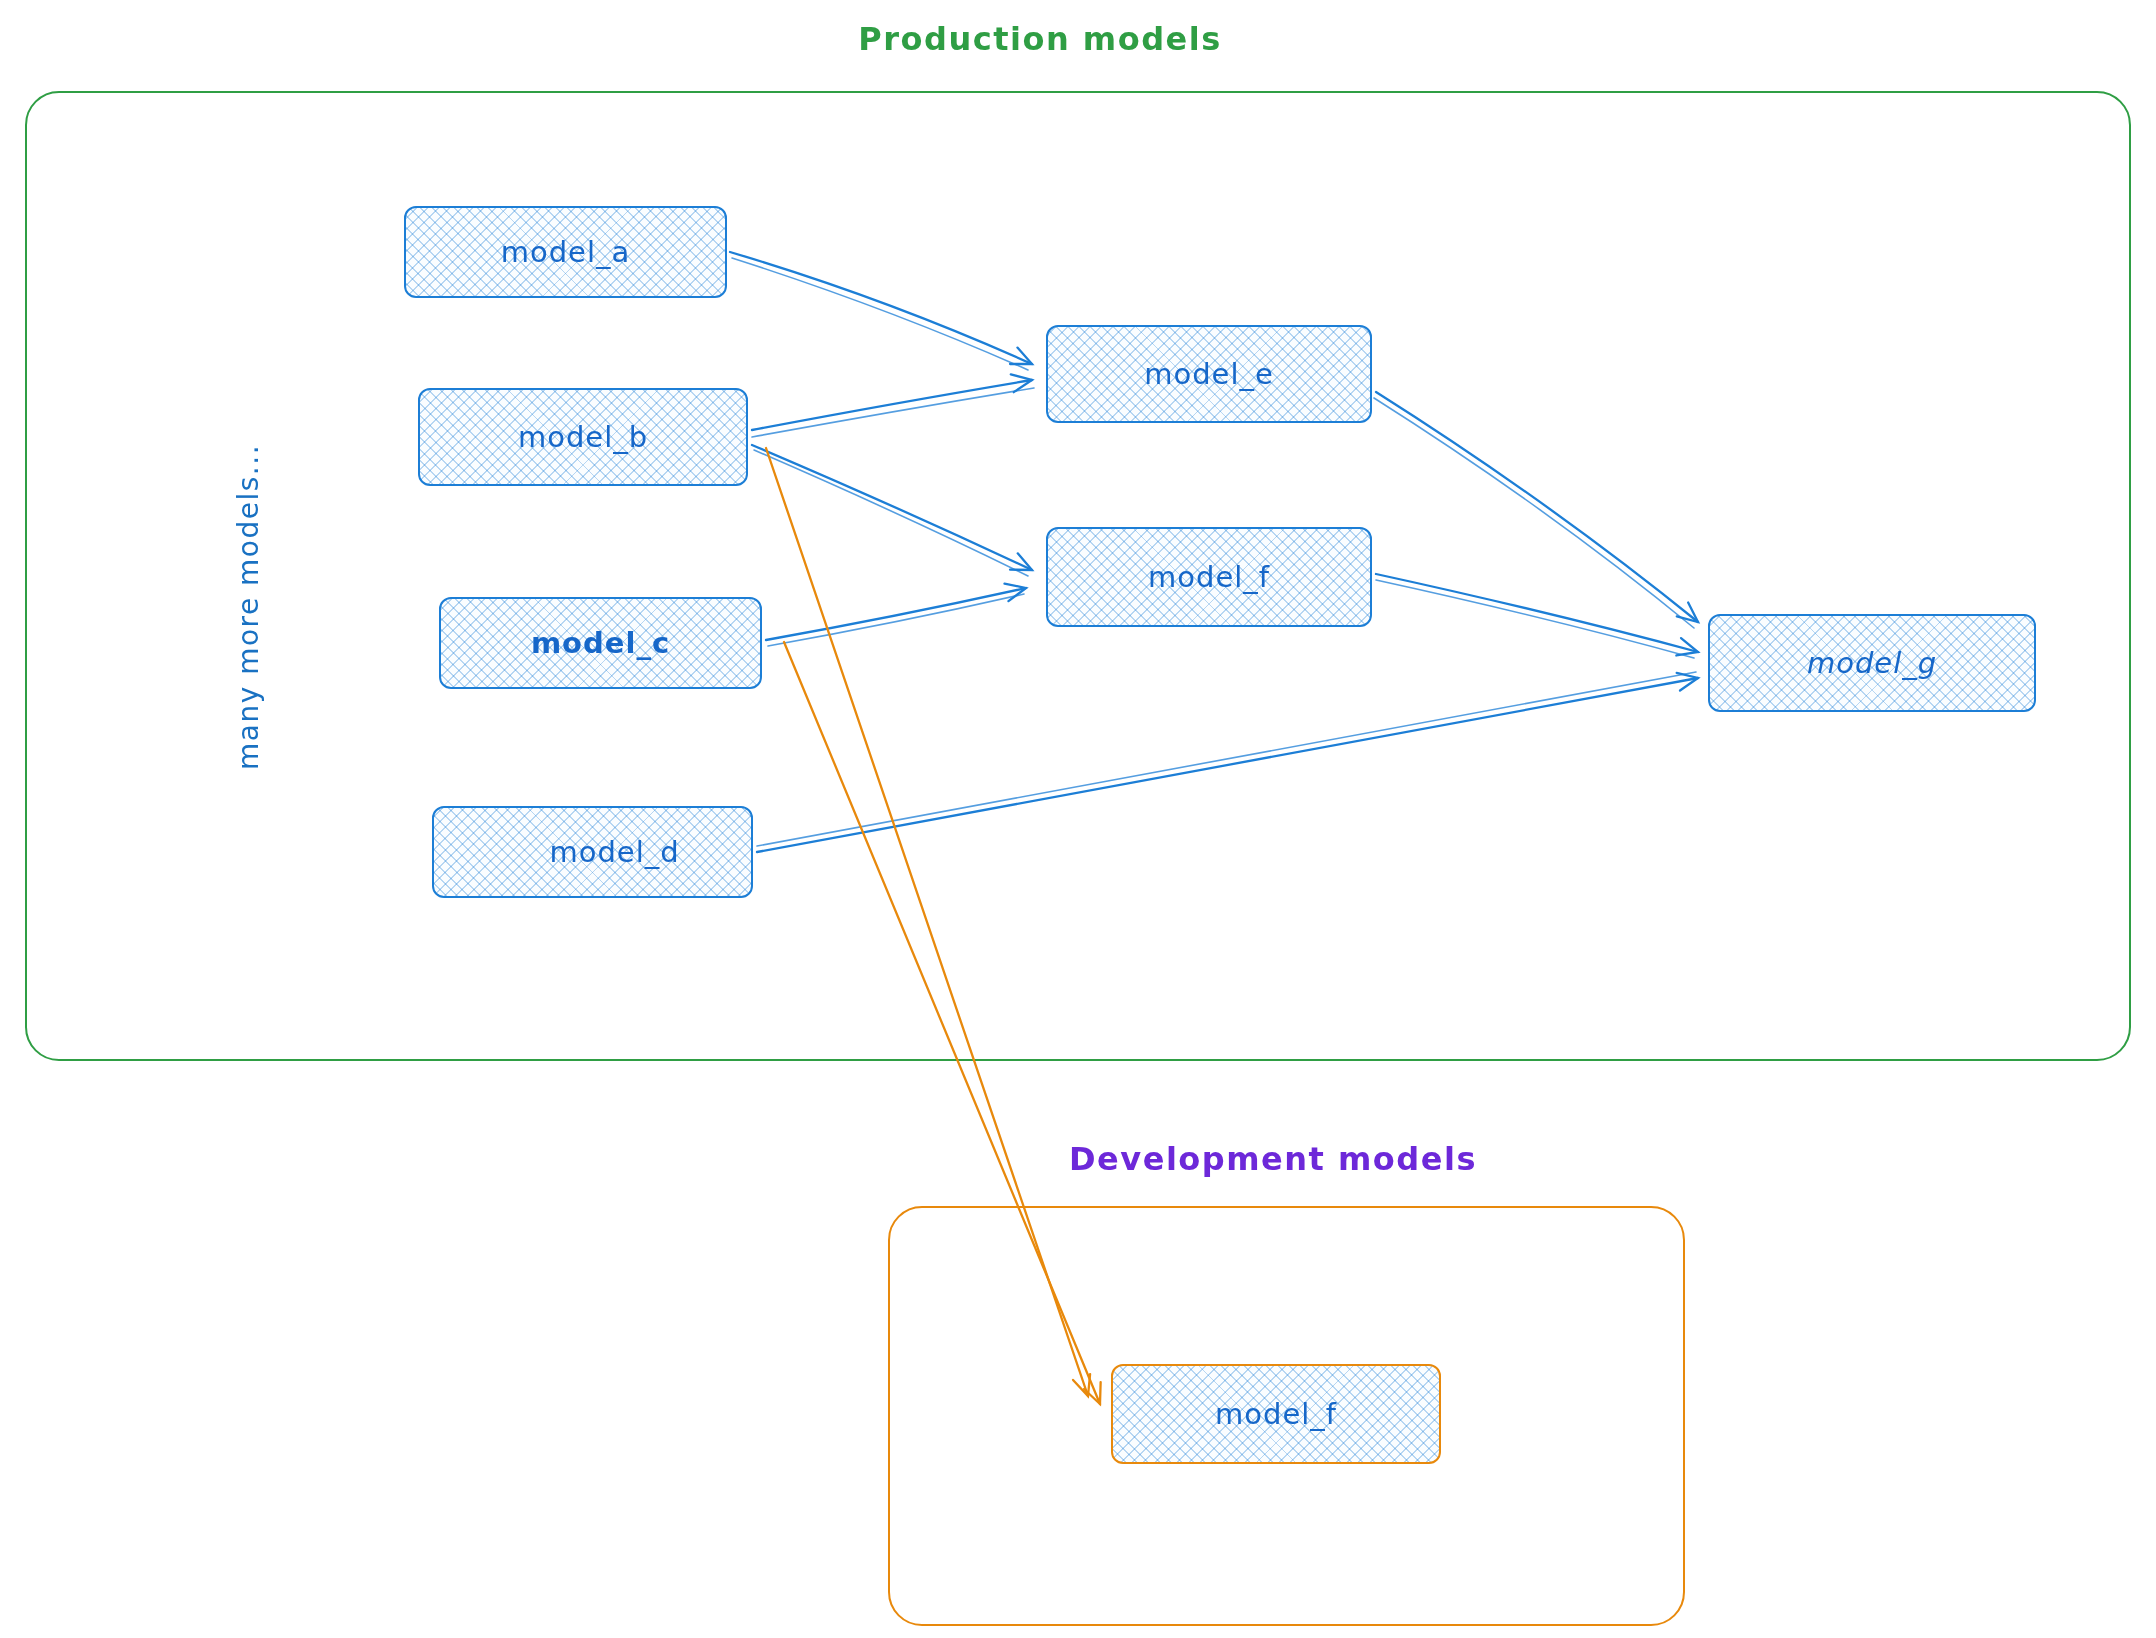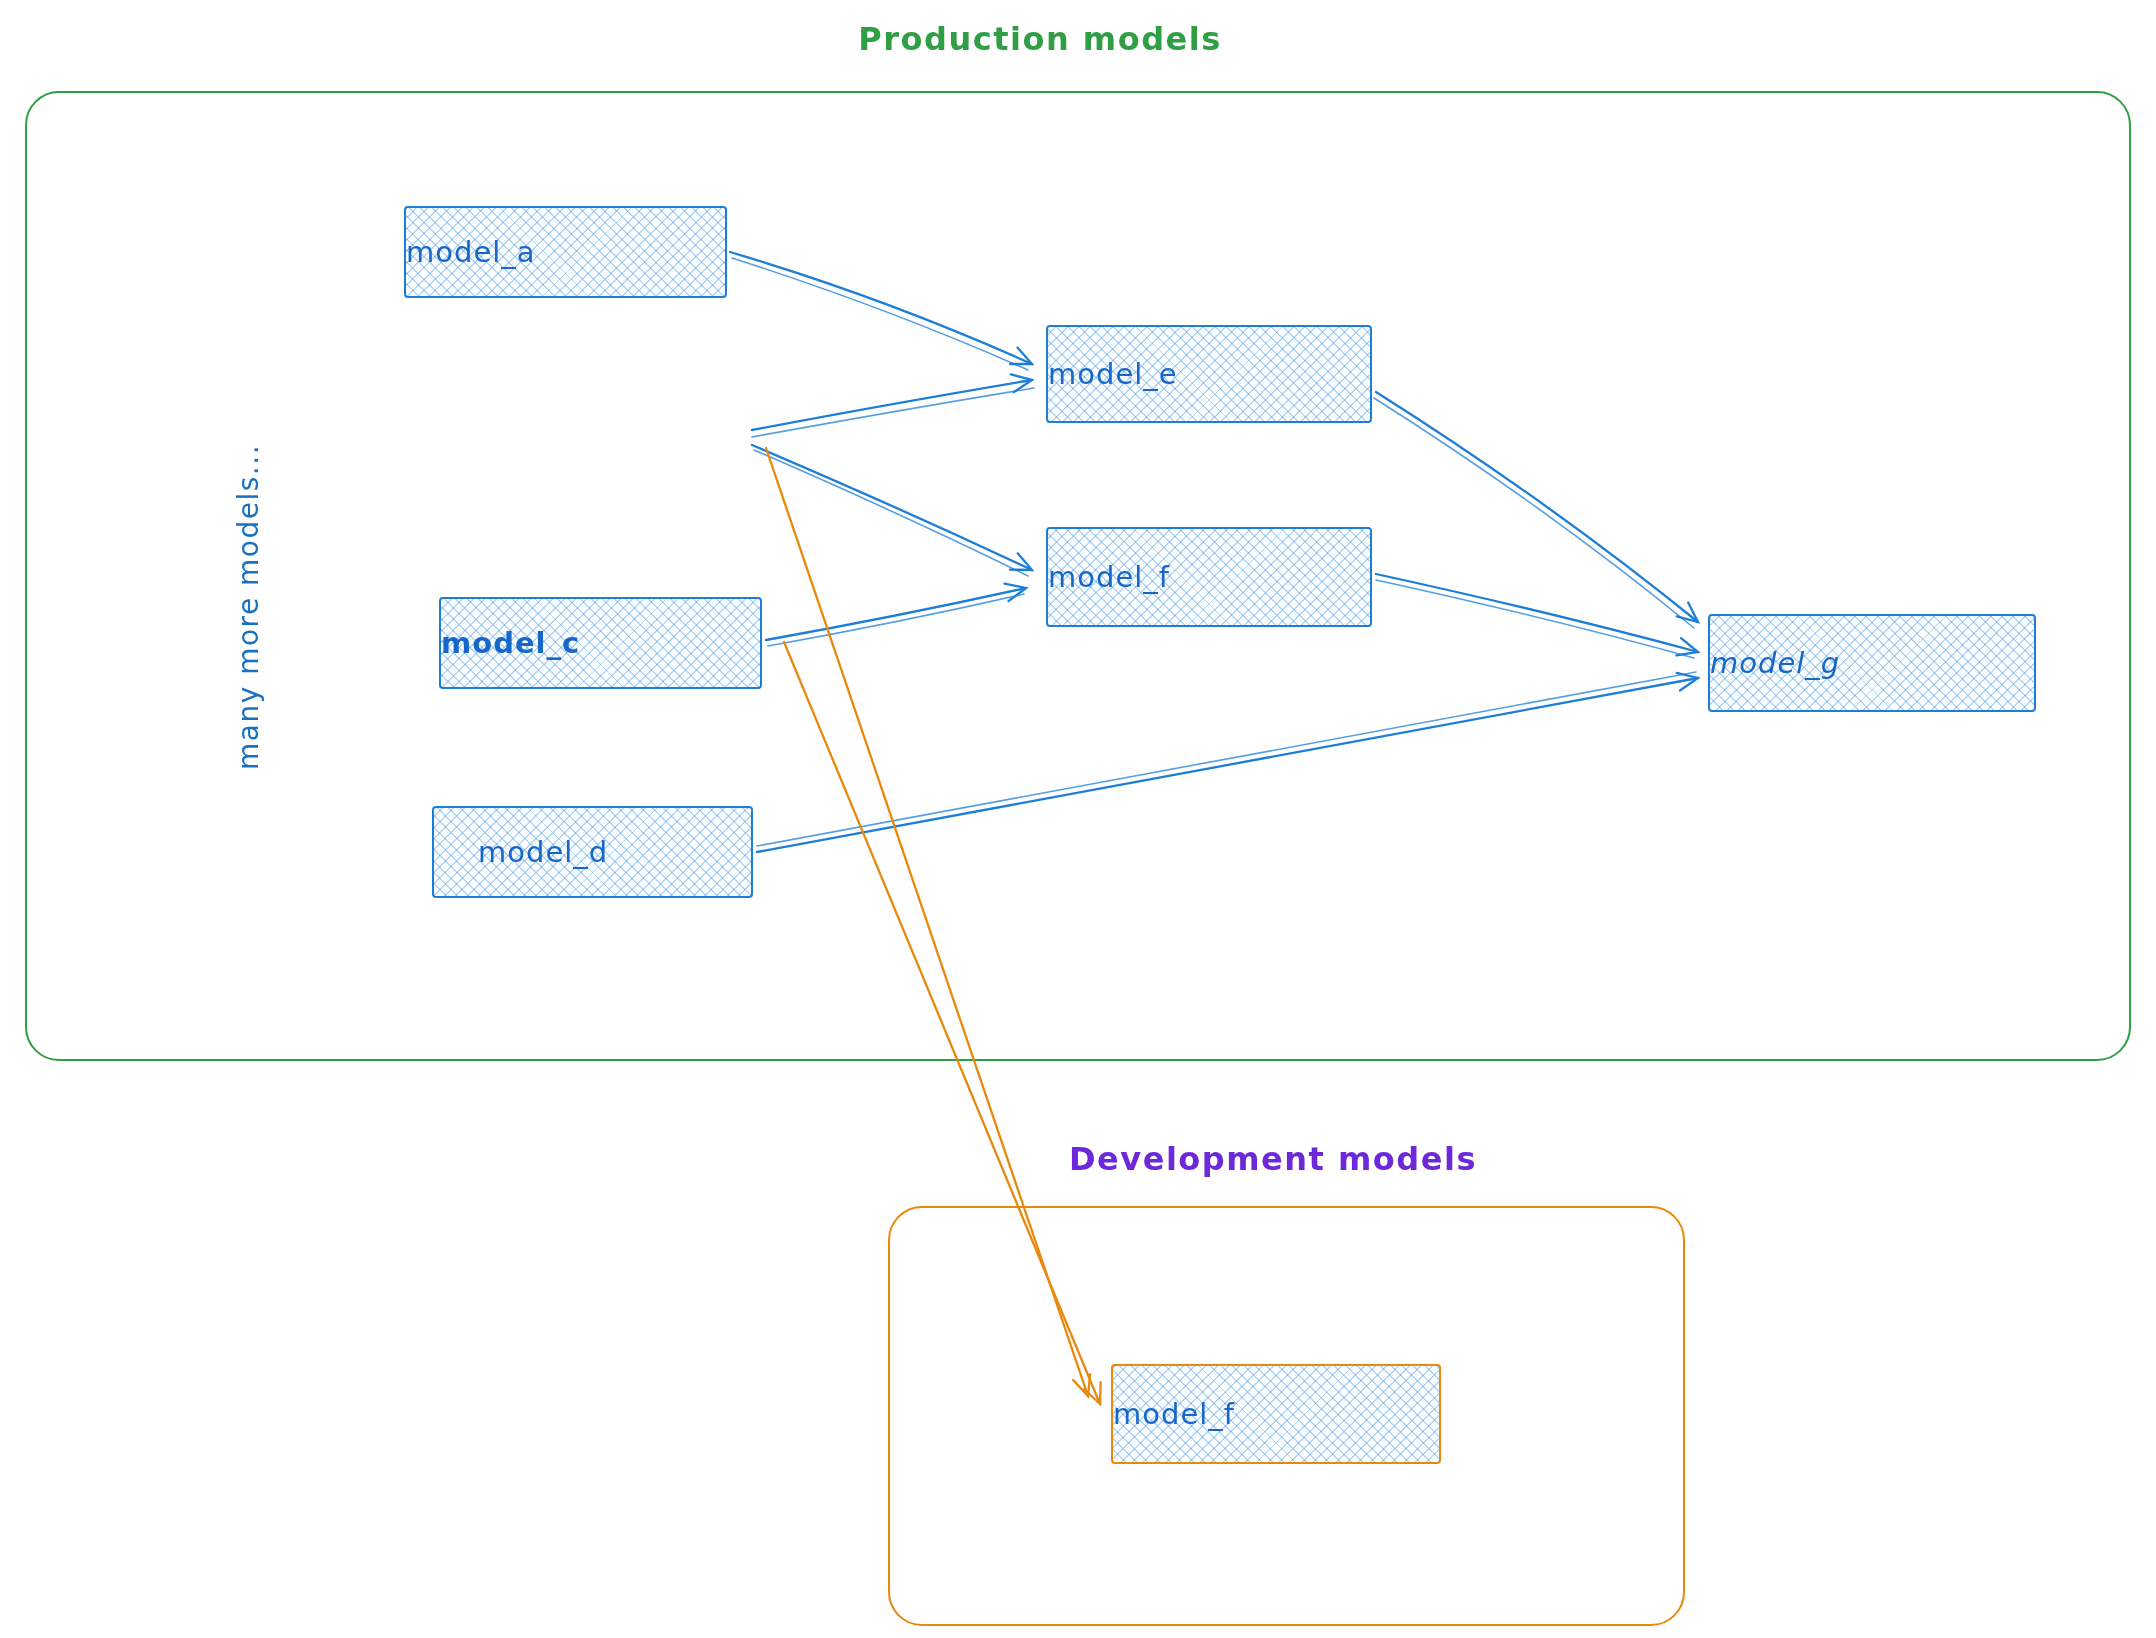--- a/index.html
+++ b/index.html
@@ -44,28 +44,28 @@
     color: #2f9e44;
   }
   .group-title.development {
     left: 1273px; top: 1140px;
     color: #6d28d9;
   }
   
   .node {
     position: absolute;
     border: 2.5px solid #1c7ed6;
-    border-radius: 4px;
+    border-radius: 12px;
     background-color: #fafdff;
     background-image:
       repeating-linear-gradient(45deg,  rgba(28,126,214,0.30) 0px, rgba(28,126,214,0.30) 1.4px, transparent 1.4px, transparent 8px),
       repeating-linear-gradient(-45deg, rgba(28,126,214,0.30) 0px, rgba(28,126,214,0.30) 1.4px, transparent 1.4px, transparent 8px);
     display: flex;
     align-items: center;
-    justify-content: flex-start;
+    justify-content: center;
     color: #1667c9;
     font-size: 29px;
     letter-spacing: 1px;
     box-sizing: border-box;
   }
   .node.dev {
     border-color: #e8890c;
   }
   .node-model-a { left: 404px; top: 206px; width: 323px; height: 92px; }
   .node-model-b { left: 418px; top: 388px; width: 330px; height: 98px; }
@@ -146,20 +146,23 @@
 
     <path class="edge-orange" d="M 766 448 L 1088 1396" marker-end="url(#arrow-orange)"></path>
 
     <path class="edge-orange" d="M 784 642 L 1100 1404" marker-end="url(#arrow-orange)"></path>
   </svg>
 
   <div class="node node-model-a">
     <span>model_a</span>
   </div>
 
+  <div class="node node-model-b">
+    <span>model_b</span>
+  </div>
 
   <div class="node node-model-c">
     <span>model_c</span>
   </div>
 
   <div class="node node-model-d">
     <span>model_d</span>
   </div>
 
   <div class="node node-model-e">

